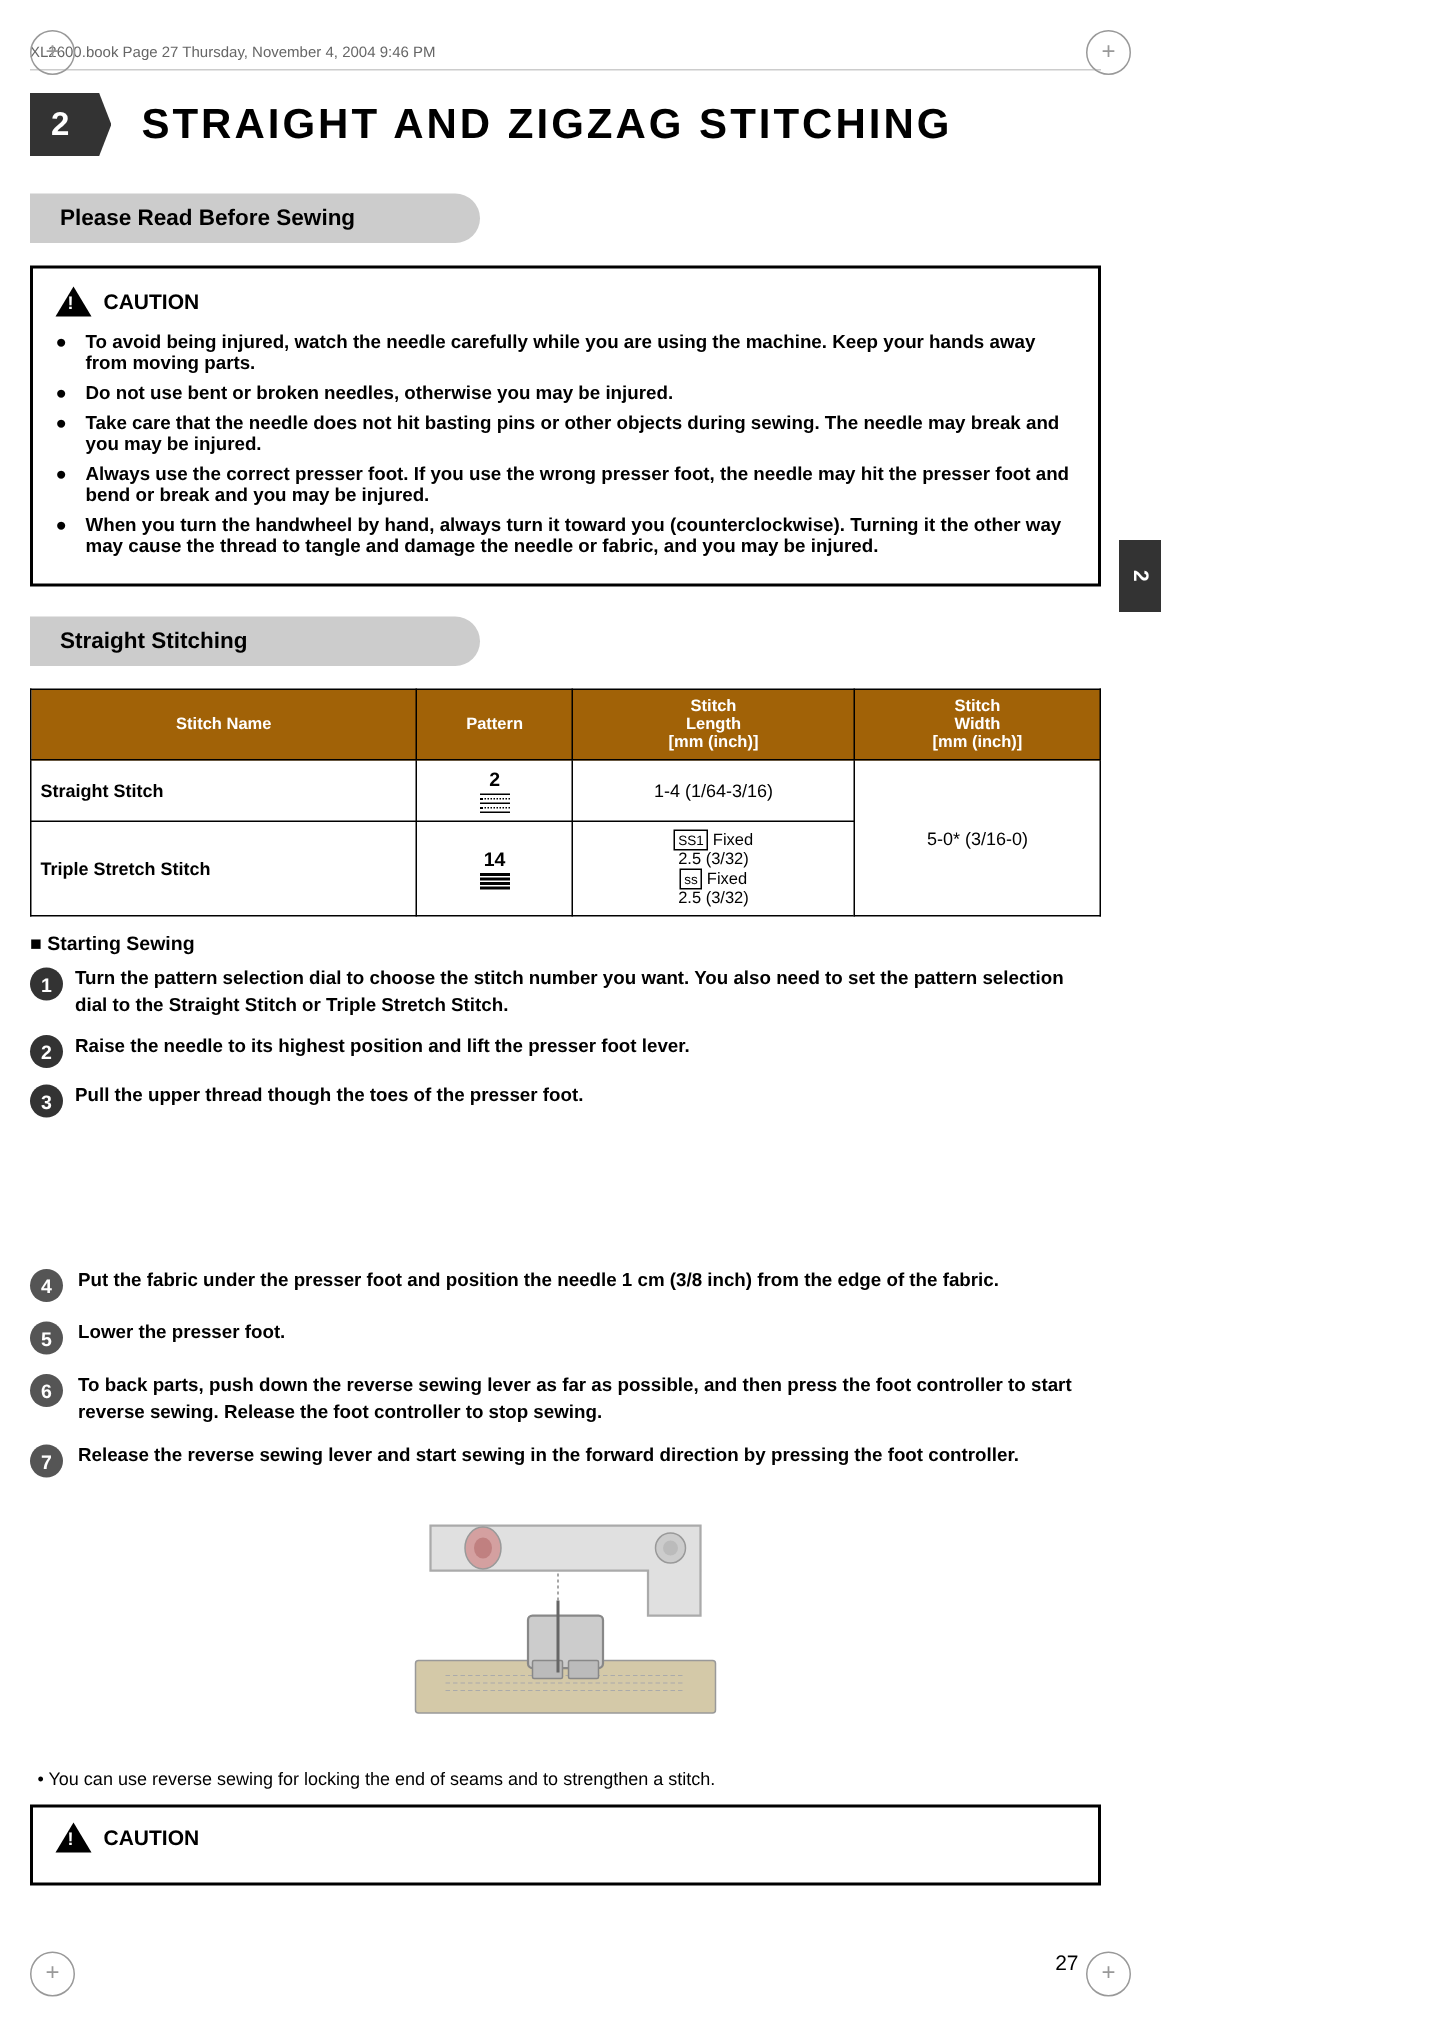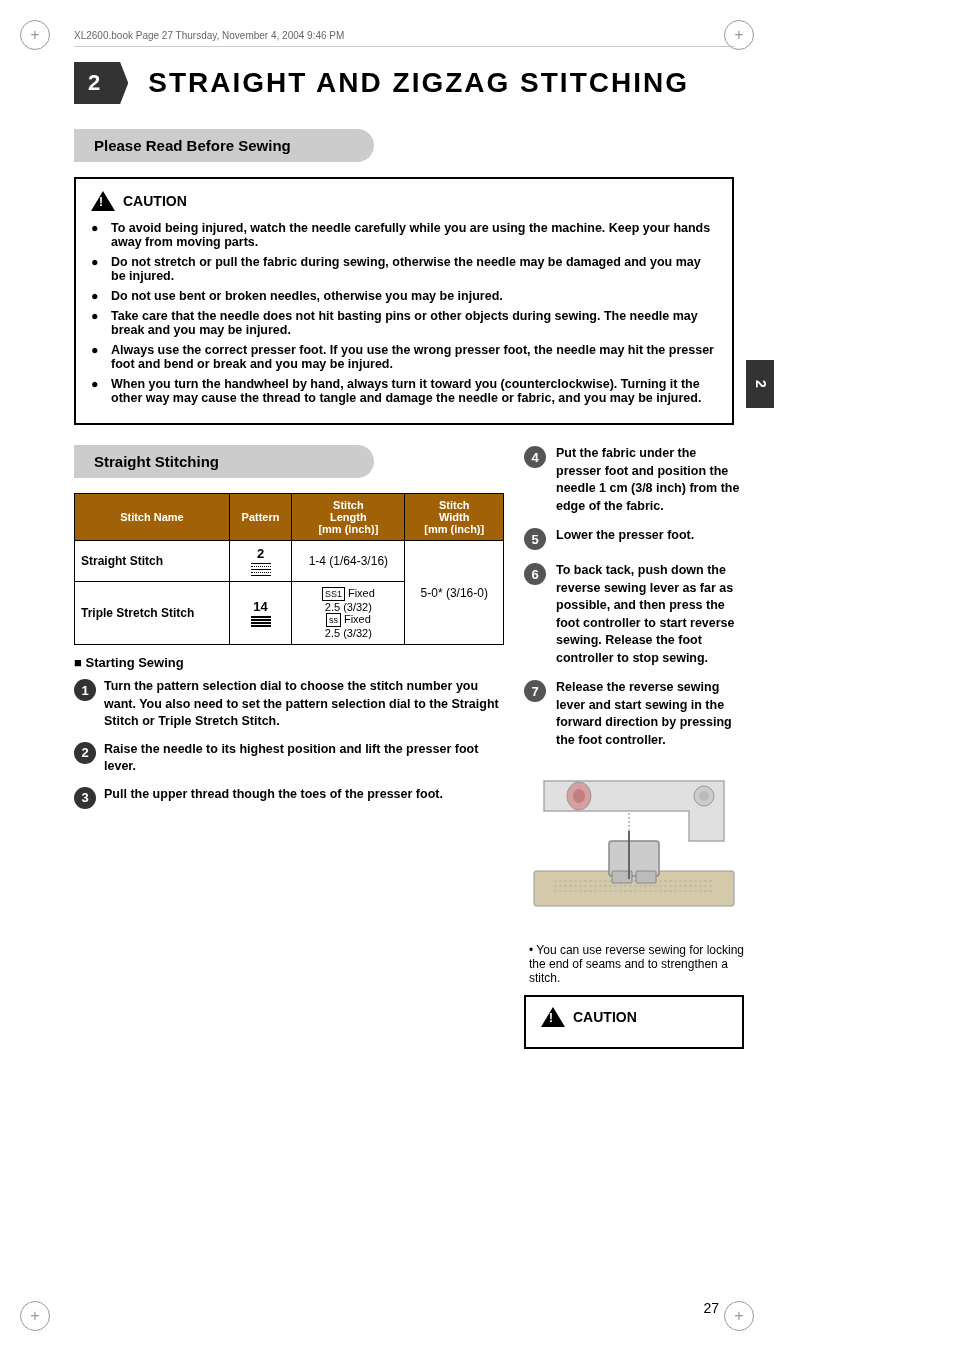--- a/index.html
+++ b/index.html
@@ -9,21 +9,21 @@
       background: #fff;
       font-family: Arial, Helvetica, sans-serif;
       font-size: 13px;
       color: #000;
       position: relative;
     }
 
     .page-container {
       width: 774px;
       min-height: 1351px;
-      padding: 30px 40px 30px 74px;
+      padding: 30px 40px 30px 20px;
       position: relative;
       border-radius: 13px;
     }
 
     
     .corner-mark {
       position: absolute;
       width: 30px;
       height: 30px;
       border: 1px solid #999;
@@ -147,22 +147,23 @@
     }
     .caution-box ul li::before {
       content: '●';
       position: absolute;
       left: 0;
     }
 
     
     .two-col {
       display: flex;
-      gap: 20px;
+      gap: 4px;
       margin-top: 5px;
+      flex-direction: column;
     }
     .col-left {
       flex: 0 0 430px;
     }
     .col-right {
       flex: 1;
     }
 
     
     .stitch-table {
@@ -333,21 +334,20 @@
   <div class="section-header">Please Read Before Sewing</div>
 
   
   <div class="caution-box">
     <div class="caution-header">
       <div class="caution-triangle"></div>
       <span>CAUTION</span>
     </div>
     <ul>
       <li>To avoid being injured, watch the needle carefully while you are using the machine. Keep your hands away from moving parts.</li>
-      <li>Do not stretch or pull the fabric during sewing, otherwise the needle may be damaged and you may be injured.</li>
       <li>Do not use bent or broken needles, otherwise you may be injured.</li>
       <li>Take care that the needle does not hit basting pins or other objects during sewing. The needle may break and you may be injured.</li>
       <li>Always use the correct presser foot. If you use the wrong presser foot, the needle may hit the presser foot and bend or break and you may be injured.</li>
       <li>When you turn the handwheel by hand, always turn it toward you (counterclockwise). Turning it the other way may cause the thread to tangle and damage the needle or fabric, and you may be injured.</li>
     </ul>
   </div>
 
   
   <div class="two-col">
 
@@ -439,21 +439,21 @@
         <div class="right-step-text">Put the fabric under the presser foot and position the needle 1 cm (3/8 inch) from the edge of the fabric.</div>
       </div>
 
       <div class="right-step">
         <div class="right-step-circle">5</div>
         <div class="right-step-text">Lower the presser foot.</div>
       </div>
 
       <div class="right-step">
         <div class="right-step-circle">6</div>
-        <div class="right-step-text">To back tack, push down the reverse sewing lever as far as possible, and then press the foot controller to start reverse sewing. Release the foot controller to stop sewing.</div>
+        <div class="right-step-text">To back parts, push down the reverse sewing lever as far as possible, and then press the foot controller to start reverse sewing. Release the foot controller to stop sewing.</div>
       </div>
 
       <div class="right-step">
         <div class="right-step-circle">7</div>
         <div class="right-step-text">Release the reverse sewing lever and start sewing in the forward direction by pressing the foot controller.</div>
       </div>
 
       <div class="machine-illustration">
         <svg class="machine-svg" viewBox="0 0 220 160" xmlns="http://www.w3.org/2000/svg">
 

